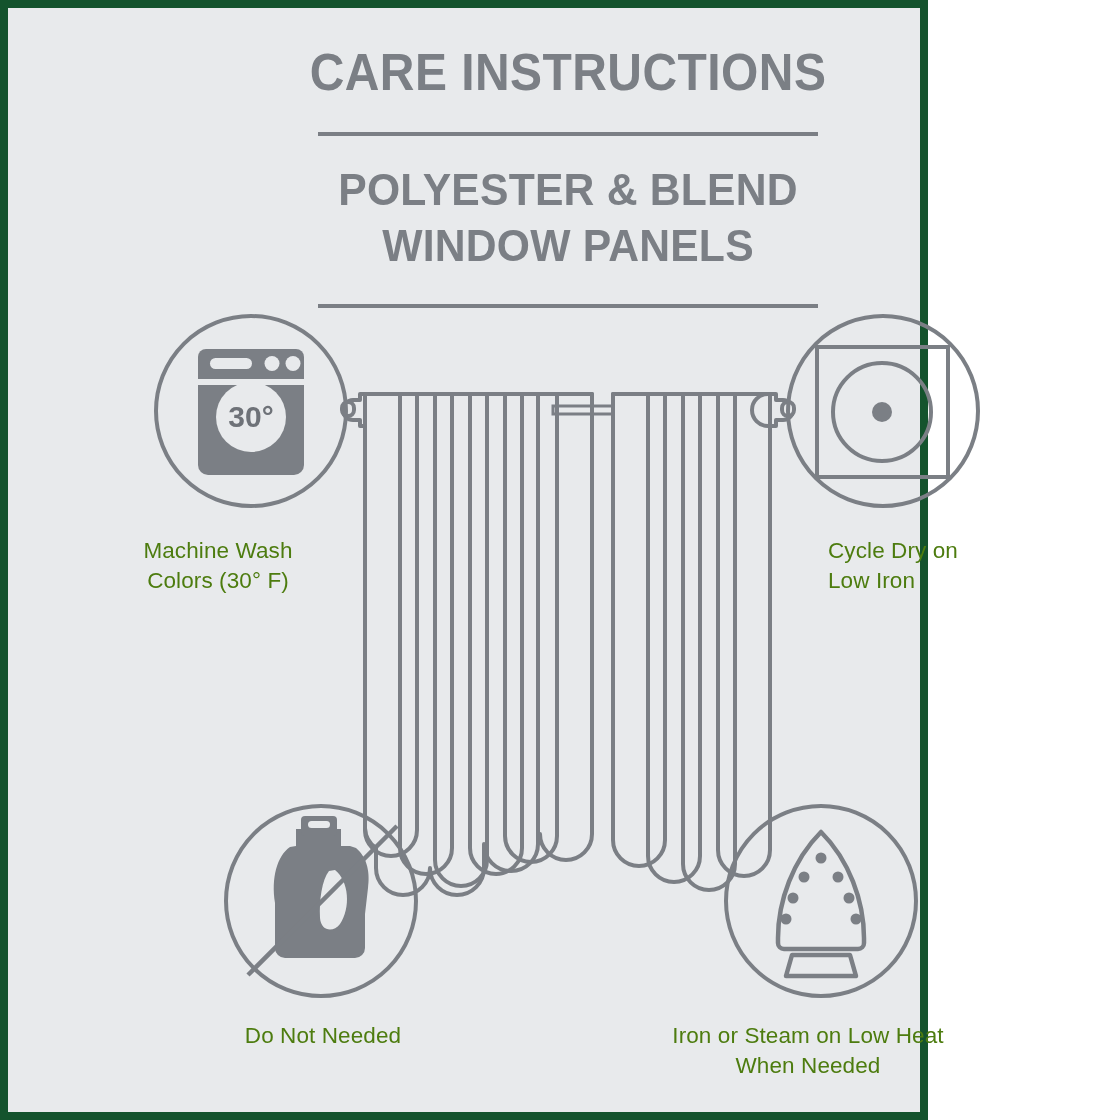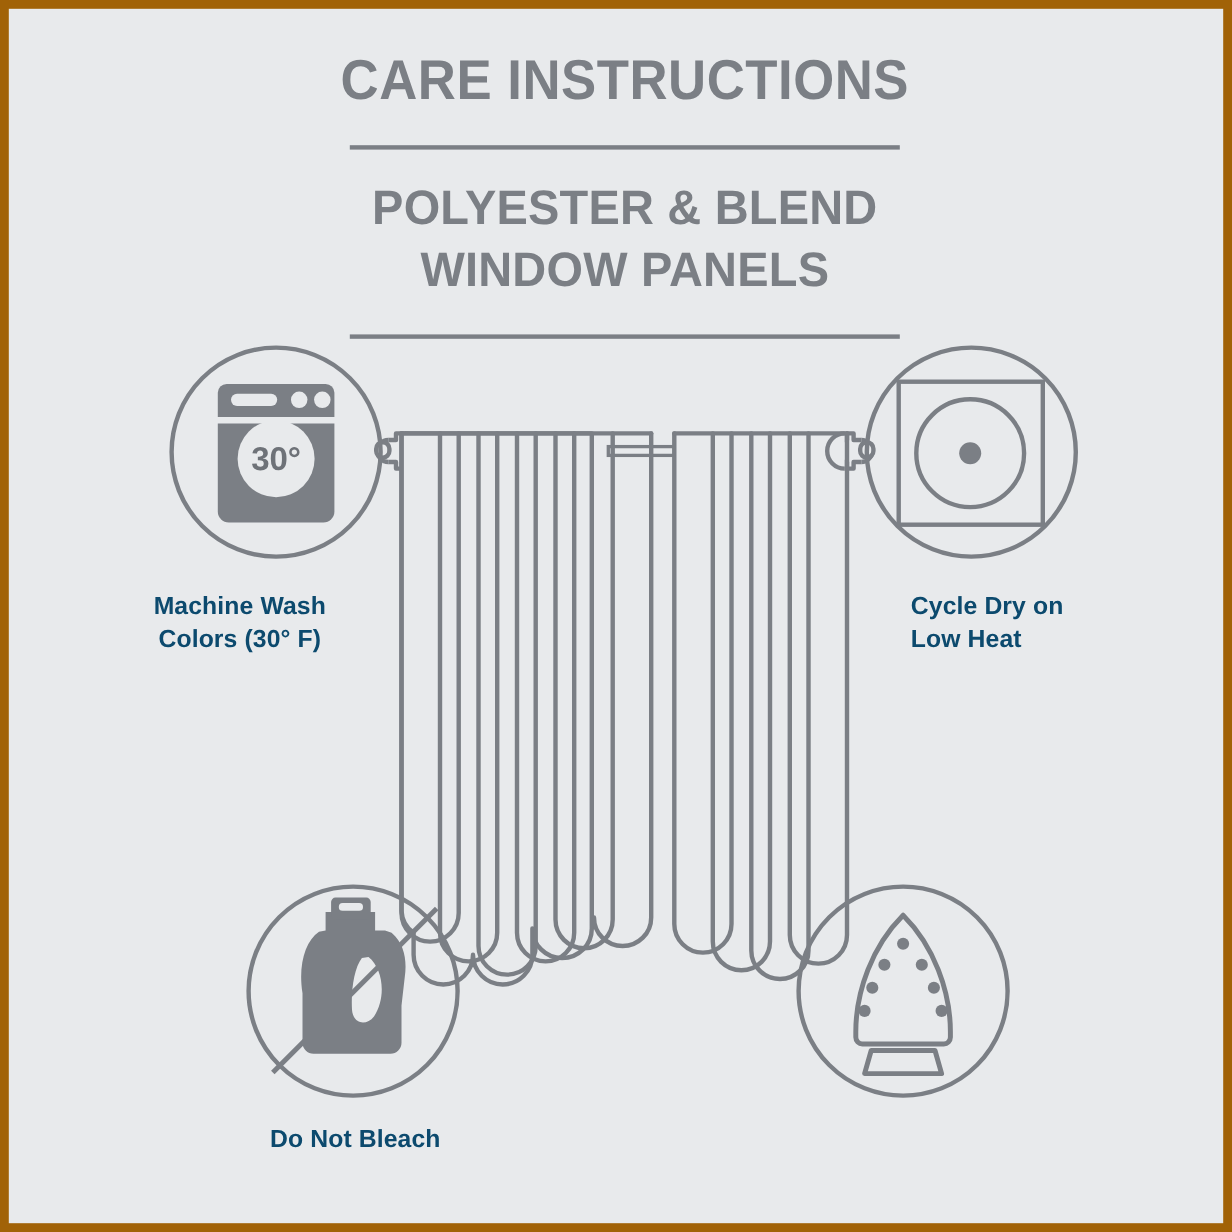--- a/index.html
+++ b/index.html
@@ -9,25 +9,25 @@
   }
   body {
     width: 1120px;
     height: 1120px;
     font-family: "Liberation Sans", sans-serif;
     overflow: hidden;
   }
 
   #card {
     position: relative;
-    width: 1120px;
+    width: 928px;
     height: 1120px;
     background: #e8eaec;
     box-sizing: border-box;
-    border: 8px solid #a16207;
+    border: 8px solid #14532d;
   }
 
   
   #header {
     position: absolute;
     left: 0;
     top: 0;
     width: 1120px;
     text-align: center;
   }
@@ -68,23 +68,23 @@
     position: absolute;
     left: 0;
     top: 0;
     width: 1120px;
     height: 1120px;
   }
 
   
   .caption {
     position: absolute;
-    color: #0c4a6e;
+    color: #4d7c0f;
     font-size: 22.5px;
-    font-weight: bold;
+    font-weight: normal;
     line-height: 1.33;
     letter-spacing: 0.1px;
   }
   .caption .cap-line { display: block; }
 
   #caption-wash {
     left: 70px;
     top: 528px;
     width: 280px;
     text-align: center;
@@ -253,21 +253,25 @@
     </g>
   </svg>
 
   <div class="caption" id="caption-wash">
     <span class="cap-line">Machine Wash</span>
     <span class="cap-line">Colors (30° F)</span>
   </div>
 
   <div class="caption" id="caption-dry">
     <span class="cap-line">Cycle Dry on</span>
-    <span class="cap-line">Low Heat</span>
+    <span class="cap-line">Low Iron</span>
   </div>
 
   <div class="caption" id="caption-bleach">
-    <span class="cap-line">Do Not Bleach</span>
-  </div>
-
+    <span class="cap-line">Do Not Needed</span>
+  </div>
+
+  <div class="caption" id="caption-iron">
+    <span class="cap-line">Iron or Steam on Low Heat</span>
+    <span class="cap-line">When Needed</span>
+  </div>
 
 </div>
 
 </body></html>

